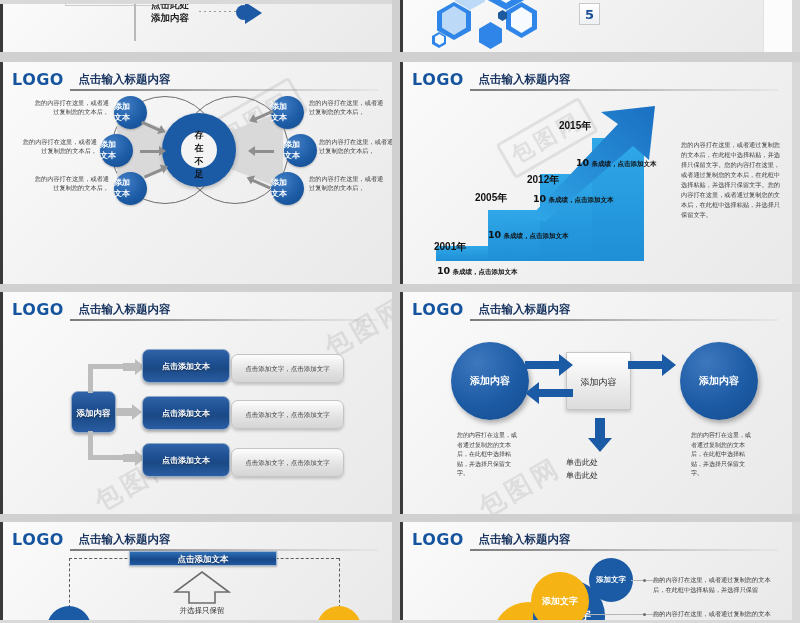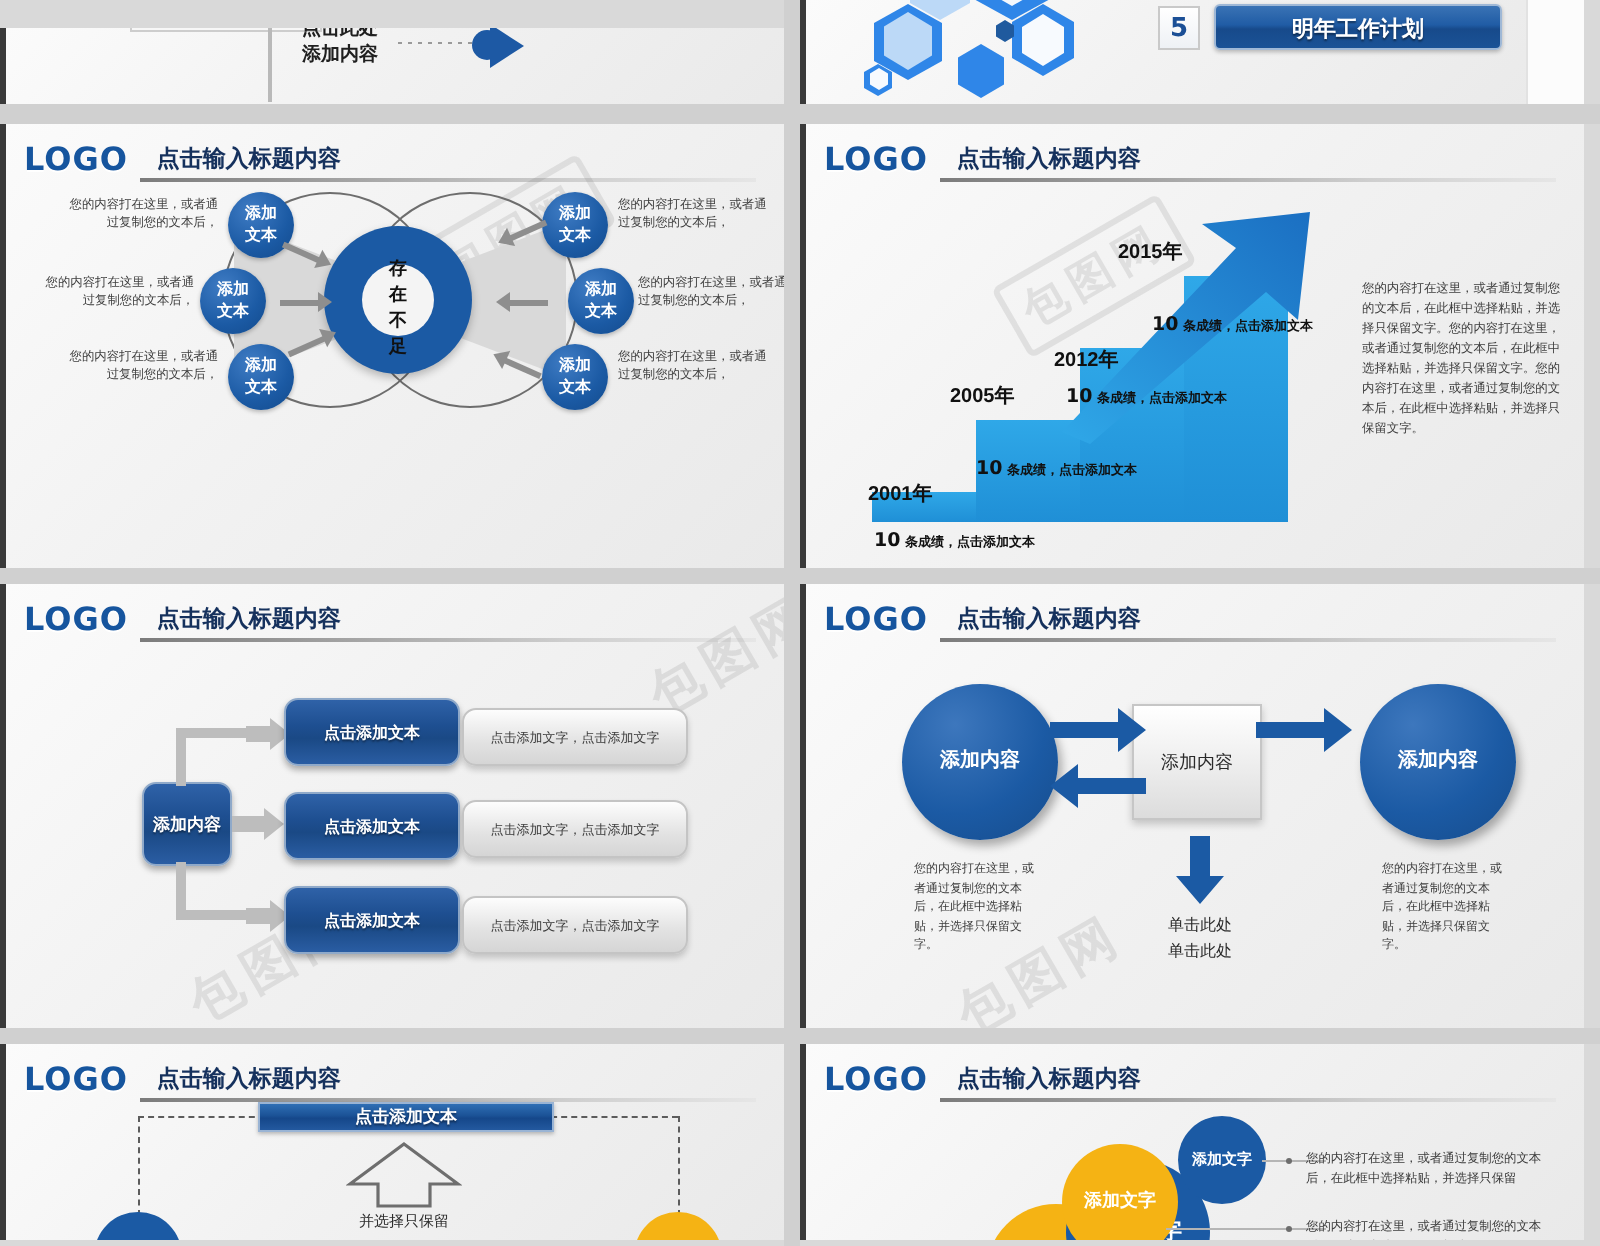--- a/index.html
+++ b/index.html
@@ -85,21 +85,21 @@
     box-shadow:0 1px 2px rgba(0,0,0,.25);
   }
   .s0r-rt{ position:absolute; left:360px; top:0; width:32px; height:52px; border-left:1px solid #e2e2e2; background:#fcfcfc;}
 
   
   .ring{ position:absolute; border:1px solid #6d6d6d; border-radius:50%; }
   .bowtie{ position:absolute; background:#d9d9d9; }
   .node{
     position:absolute; width:33px; height:33px; border-radius:50%;
     background:radial-gradient(circle at 35% 28%,#3f7cc4,#1b5aa4 60%,#134a8c);
-    color:#fff; font-size:8px; line-height:10.5px; text-align:center;
+    color:#fff; font-size:8px; line-height:10.5px; 
     padding-top:6px; font-weight:bold; box-shadow:0 1px 2px rgba(0,0,0,.25);
   }
   .donut{
     position:absolute; width:74px; height:74px; border-radius:50%;
     background:#1b5aa4; box-shadow:0 2px 4px rgba(0,0,0,.25);
   }
   .donut:after{
     content:""; position:absolute; left:19px; top:19px; width:36px; height:36px;
     border-radius:50%; background:#f4f4f4;
   }
@@ -170,21 +170,21 @@
   .bullet{ position:absolute; font-size:6.2px; line-height:10px; color:#3b3b3b; width:128px;}
   .bdot{ position:absolute; width:3px; height:3px; background:#6d6d6d; border-radius:50%;}
   .leader{ position:absolute; height:1px; background:#b5b5b5;}
   .ccirc{ position:absolute; border-radius:50%; color:#fff; font-weight:bold; text-align:center;}
 </style>
 </head>
 <body>
 
 <div class="page">
 
-  <div class="slide row0" style="left:0;top:14px;">
+  <div class="slide row0" style="left:0;top:4px;">
     <div class="s0l-topbox"></div>
     <div class="s0l-vline"></div>
     <div class="s0l-txt cn">
       <div>点击此处</div>
       <div>添加内容</div>
     </div>
     <div class="s0l-dots"></div>
     <div class="s0l-dot"></div>
     <div class="s0l-chev"></div>
   </div>
@@ -219,21 +219,20 @@
           <i style="background:#1f5a9e"></i>
         </div>
       <div class="hex" style="left:29px;top:62px;width:14px;height:16px;">
           <i style="background:#2f86e8"></i>
         </div>
       <div class="hex" style="left:32px;top:64px;width:9px;height:11px;">
           <i style="background:#f7fafe"></i>
         </div>
     </div>
     <div class="numbox">5</div>
-    <div class="titlebar cn">明年工作计划</div>
     <div class="s0r-rt"></div>
   </div>
 
   <div class="slide" style="left:0;top:62px;">
     <div class="hdr">
       <span class="logo">LOGO</span>
       <span class="hdr-title cn">点击输入标题内容</span>
       <div class="hdr-rule"></div>
     </div>
     <div class="wm box" style="left:206px;top:36px;">包图网</div>
@@ -400,21 +399,21 @@
       </svg>
     <svg class="fatarrow" style="left:225px;top:62px;width:48px;height:22px;" viewBox="0 0 48 22">
       <path d="M0 7h34V0l14 11-14 11v-7H0z" fill="#1b5aa4"></path>
       </svg>
     <svg class="fatarrow" style="left:185px;top:126px;width:24px;height:34px;" viewBox="0 0 24 34">
       <path d="M7 0h10v20h7L12 34 0 20h7z" fill="#1b5aa4"></path>
       </svg>
 
     <div class="smalltxt cn" style="left:54px;top:138px;">您的内容打在这里，或者通过复制您的文本后，在此框中选择粘贴，并选择只保留文字。</div>
     <div class="smalltxt cn" style="left:288px;top:138px;">您的内容打在这里，或者通过复制您的文本后，在此框中选择粘贴，并选择只保留文字。</div>
-    <div style="position:absolute;left:163px;top:164px;width:68px;text-align:center;font-size:8px;line-height:13px;color:#2a2a2a;" class="cn">
+    <div style="position:absolute;left:163px;top:164px;width:68px;font-size:8px;line-height:13px;color:#2a2a2a;" class="cn">
       <div>单击此处</div>
       <div>单击此处</div>
     </div>
   </div>
 
   <div class="slide rowlast" style="left:0;top:522px;">
     <div class="hdr">
       <span class="logo">LOGO</span>
       <span class="hdr-title cn">点击输入标题内容</span>
       <div class="hdr-rule"></div>

